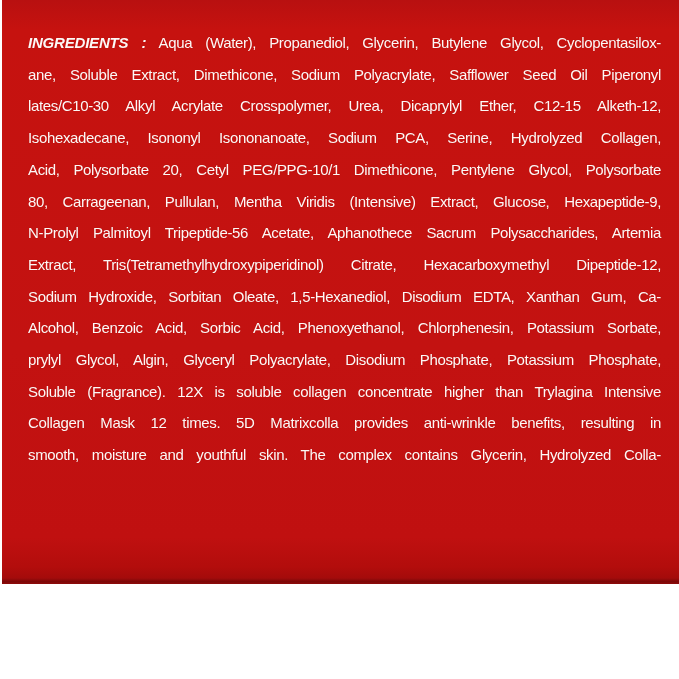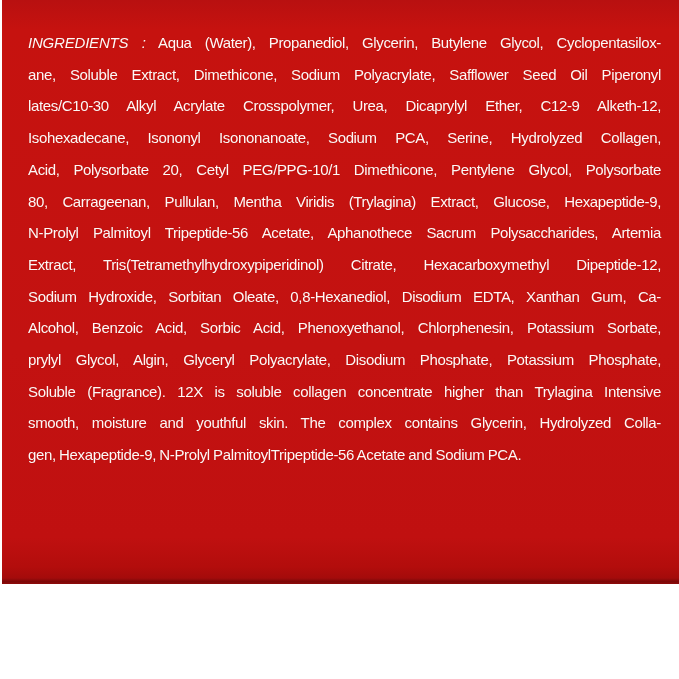--- a/index.html
+++ b/index.html
@@ -44,21 +44,21 @@
   }
   .line {
     text-align: justify;
     text-align-last: justify;
     white-space: normal;
   }
   .line.last {
     text-align-last: left;
   }
   .hdr {
-    font-weight: normal;
+    font-weight: bold;
     font-style: italic;
     letter-spacing: -0.2px;
   }
   .bottom-margin {
     position: absolute;
     left: 0;
     top: 584px;
     width: 679px;
     height: 95px;
     background: #ffffff;
@@ -74,29 +74,29 @@
 </style>
 </head>
 <body>
 
 <div class="left-margin"></div>
 
 <div class="red-panel">
   <div class="text-block">
       <div class="line"><span class="hdr">INGREDIENTS :</span> Aqua (Water), Propanediol, Glycerin, Butylene Glycol, Cyclopentasilox-</div>
       <div class="line">ane, Soluble Extract, Dimethicone, Sodium Polyacrylate, Safflower Seed Oil Piperonyl</div>
-      <div class="line">lates/C10-30 Alkyl Acrylate Crosspolymer, Urea, Dicaprylyl Ether, C12-9 Alketh-12,</div>
+      <div class="line">lates/C10-30 Alkyl Acrylate Crosspolymer, Urea, Dicaprylyl Ether, C12-15 Alketh-12,</div>
       <div class="line">Isohexadecane, Isononyl Isononanoate, Sodium PCA, Serine, Hydrolyzed Collagen,</div>
       <div class="line">Acid, Polysorbate 20, Cetyl PEG/PPG-10/1 Dimethicone, Pentylene Glycol, Polysorbate</div>
-      <div class="line">80, Carrageenan, Pullulan, Mentha Viridis (Trylagina) Extract, Glucose, Hexapeptide-9,</div>
+      <div class="line">80, Carrageenan, Pullulan, Mentha Viridis (Intensive) Extract, Glucose, Hexapeptide-9,</div>
       <div class="line">N-Prolyl Palmitoyl Tripeptide-56 Acetate, Aphanothece Sacrum Polysaccharides, Artemia</div>
       <div class="line">Extract, Tris(Tetramethylhydroxypiperidinol) Citrate, Hexacarboxymethyl Dipeptide-12,</div>
-      <div class="line">Sodium Hydroxide, Sorbitan Oleate, 0,8-Hexanediol, Disodium EDTA, Xanthan Gum, Ca-</div>
+      <div class="line">Sodium Hydroxide, Sorbitan Oleate, 1,5-Hexanediol, Disodium EDTA, Xanthan Gum, Ca-</div>
       <div class="line">Alcohol, Benzoic Acid, Sorbic Acid, Phenoxyethanol, Chlorphenesin, Potassium Sorbate,</div>
       <div class="line">prylyl Glycol, Algin, Glyceryl Polyacrylate, Disodium Phosphate, Potassium Phosphate,</div>
       <div class="line">Soluble (Fragrance). 12X is soluble collagen concentrate higher than Trylagina Intensive</div>
+      <div class="line">Collagen Mask 12 times. 5D Matrixcolla provides anti-wrinkle benefits, resulting in</div>
       <div class="line">smooth, moisture and youthful skin. The complex contains Glycerin, Hydrolyzed Colla-</div>
-      <div class="line last">gen, Hexapeptide-9, N-Prolyl PalmitoylTripeptide-56 Acetate and Sodium PCA.</div>
     </div>
   <div class="panel-bottom-edge"></div>
 </div>
 
 <div class="bottom-margin"></div>
 
 </body></html>

